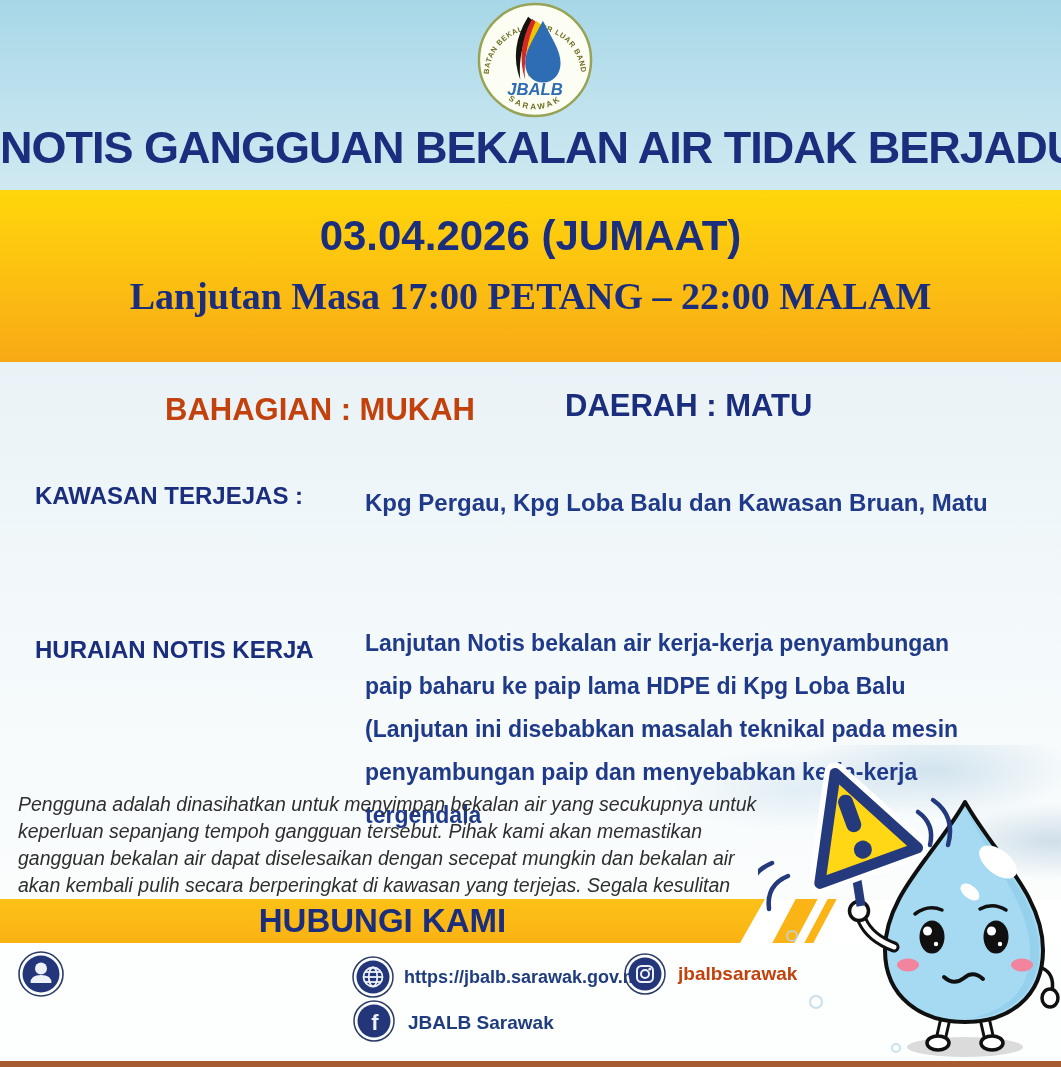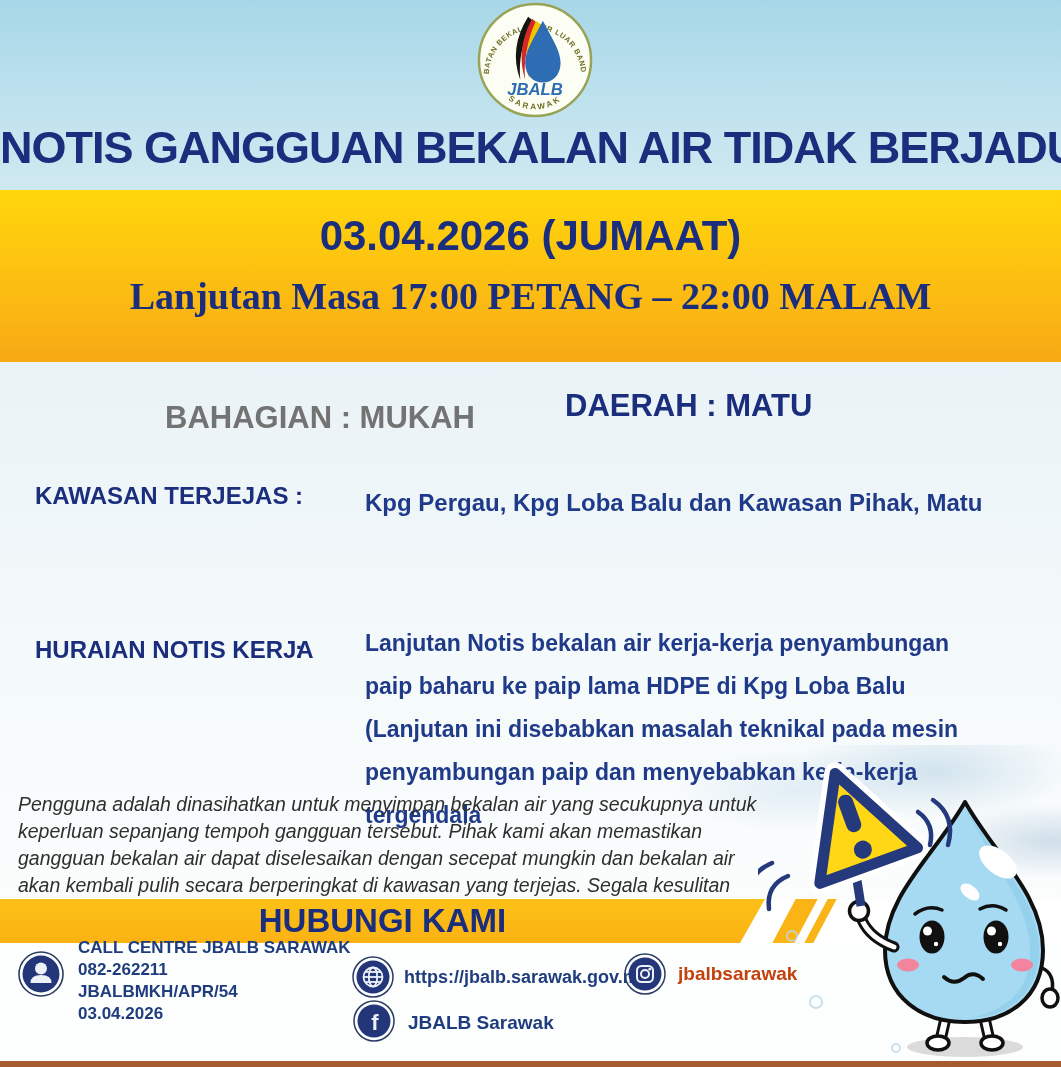--- a/index.html
+++ b/index.html
@@ -25,21 +25,21 @@
   .body-sec{position:absolute;left:0;top:362px;width:1061px;height:538px;
     background:linear-gradient(180deg,#e9f2f6 0%,#f2f8fa 40%,#fbfdfd 100%);}
   .splash{position:absolute;left:0;top:745px;width:1061px;height:320px;z-index:1;
     background:
       radial-gradient(ellipse 200px 70px at 88% 8%, rgba(197,219,233,.75), transparent 70%),
       radial-gradient(ellipse 160px 55px at 99% 30%, rgba(180,203,220,.6), transparent 70%),
       radial-gradient(ellipse 140px 45px at 55% 63%, rgba(168,185,205,.38), transparent 72%),
       radial-gradient(ellipse 120px 40px at 40% 68%, rgba(190,205,220,.3), transparent 72%),
       radial-gradient(ellipse 180px 60px at 75% 14%, rgba(210,228,240,.6), transparent 70%);}
   .region-row{position:absolute;left:0;top:388px;width:1061px;z-index:2;}
-  .bahagian{position:absolute;left:165px;top:12px;font-size:31px;font-weight:bold;color:#737373;white-space:nowrap;}
+  .bahagian{position:absolute;left:165px;top:4px;font-size:31px;font-weight:bold;color:#c2410c;white-space:nowrap;}
   .daerah{position:absolute;left:565px;top:0;font-size:31px;font-weight:bold;color:#1b2e7d;white-space:nowrap;}
   .field-label{position:absolute;font-size:24px;font-weight:bold;color:#1b2e7d;white-space:nowrap;z-index:2;}
   .field-colon{position:absolute;left:295px;font-size:24px;font-weight:bold;color:#1b2e7d;z-index:2;}
   .kawasan-value{position:absolute;left:365px;top:489px;width:640px;
     font-size:24px;font-weight:bold;color:#203a8a;z-index:2;}
   .huraian-value{position:absolute;left:365px;top:622px;width:595px;
     font-size:23px;font-weight:bold;color:#203a8a;line-height:43px;z-index:2;}
   .advisory{position:absolute;left:18px;top:791px;width:748px;
     font-size:19.5px;font-style:italic;color:#2e2e2e;line-height:27px;z-index:2;}
   
@@ -100,21 +100,21 @@
   <div class="body-sec"></div>
   <div class="splash"></div>
 
   <div class="region-row">
     <span class="bahagian">BAHAGIAN : MUKAH</span>
     <span class="daerah">DAERAH : MATU</span>
   </div>
 
   <span class="field-label" style="left:35px;top:482px;">KAWASAN TERJEJAS</span>
   <span class="field-colon" style="top:482px;">:</span>
-  <div class="kawasan-value">Kpg Pergau, Kpg Loba Balu dan Kawasan Pihak, Matu</div>
+  <div class="kawasan-value">Kpg Pergau, Kpg Loba Balu dan Kawasan Bruan, Matu</div>
 
   <span class="field-label" style="left:35px;top:636px;">HURAIAN NOTIS KERJA</span>
   <span class="field-colon" style="top:636px;">:</span>
   <div class="huraian-value">Lanjutan Notis bekalan air kerja-kerja penyambungan paip baharu ke paip lama HDPE di Kpg Loba Balu (Lanjutan ini disebabkan masalah teknikal pada mesin penyambungan paip dan menyebabkan kerja-kerja tergendala</div>
 
   <div class="advisory">Pengguna adalah dinasihatkan untuk menyimpan bekalan air yang secukupnya untuk keperluan sepanjang tempoh gangguan tersebut. Pihak kami akan memastikan gangguan bekalan air dapat diselesaikan dengan secepat mungkin dan bekalan air akan kembali pulih secara berperingkat di kawasan yang terjejas. Segala kesulitan yang timbul akibat gangguan ini adalah sangat dikesali.</div>
 
   <div class="hubungi-band">
     <span>HUBUNGI KAMI</span>
   </div>
@@ -123,26 +123,20 @@
 
   <div class="footer">
 
     <div class="icon" style="left:18px;top:8px;">
       <svg width="46" height="46" viewBox="0 0 46 46" xmlns="http://www.w3.org/2000/svg">
         <circle cx="23" cy="23" r="22" fill="none" stroke="#2a3b66" stroke-width="1.6"></circle>
         <circle cx="23" cy="23" r="18.5" fill="#23367a"></circle>
         <circle cx="23" cy="17.5" r="6" fill="#eef2f8"></circle>
         <path d="M12.5,32 Q12.5,24 23,24 Q33.5,24 33.5,32 Z" fill="#eef2f8"></path>
       </svg>
-    </div>
-    <div class="cc-lines">
-      <div>CALL CENTRE JBALB SARAWAK</div>
-      <div>082-262211</div>
-      <div>JBALBMKH/APR/54</div>
-      <div>03.04.2026</div>
     </div>
 
     <div class="icon" style="left:352px;top:13px;">
       <svg width="42" height="42" viewBox="0 0 42 42" xmlns="http://www.w3.org/2000/svg">
         <circle cx="21" cy="21" r="20" fill="none" stroke="#2a3b66" stroke-width="1.5"></circle>
         <circle cx="21" cy="21" r="16.5" fill="#23367a"></circle>
         <g stroke="#eef2f8" stroke-width="1.8" fill="none">
           <circle cx="21" cy="21" r="9.5"></circle>
           <ellipse cx="21" cy="21" rx="4.2" ry="9.5"></ellipse>
           <line x1="11.5" y1="21" x2="30.5" y2="21"></line>

